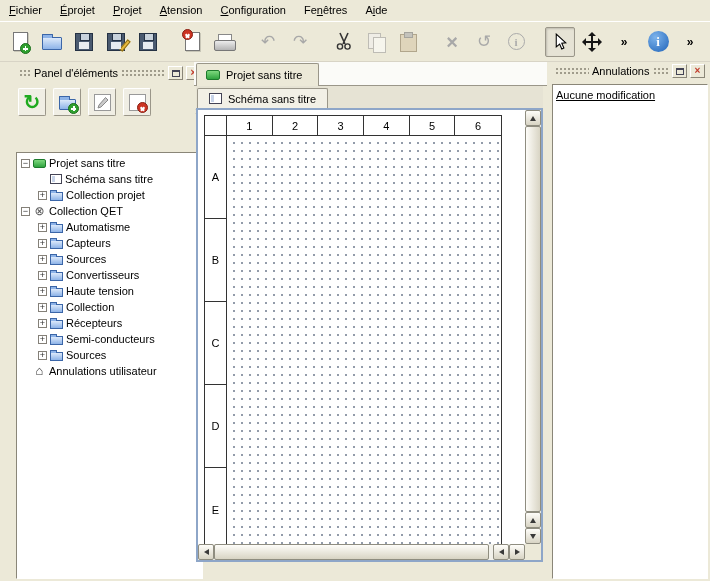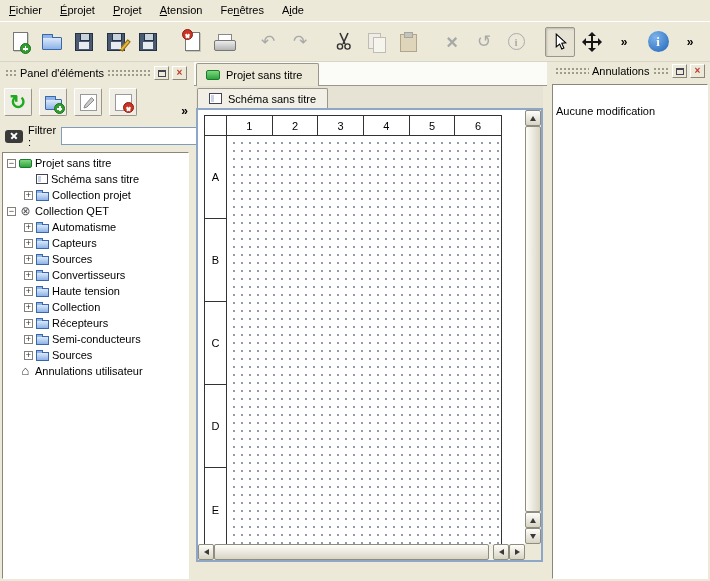--- a/index.html
+++ b/index.html
@@ -74,21 +74,21 @@
   .grip { flex:1 1 auto; height:8px;
     background-image:radial-gradient(#a09c8c 1px, transparent 1.3px); background-size:4px 4px; }
   .grip.fixed { flex:0 0 12px; }
   .dock-btn { width:15px; height:14px; flex:0 0 auto; background:#ece9d8;
     border:1px solid; border-color:#fff #8a8678 #8a8678 #fff;
     display:flex; align-items:center; justify-content:center; }
   .float-glyph { width:8px; height:7px; border:1px solid #445; border-top:2px solid #445; }
   .close-glyph { color:#c03a2a; font-weight:bold; font-size:10px; line-height:1; }
 
   
-  #left-dock { position:absolute; left:0; top:62px; width:192px; bottom:0; background:#ece9d8; }
+  #left-dock { position:absolute; left:14px; top:62px; width:192px; bottom:0; background:#ece9d8; }
   #left-dock .dock-title { position:absolute; left:2px; right:2px; top:2px; }
   .lp-toolbar { position:absolute; left:4px; right:4px; top:24px; height:32px;
     display:flex; align-items:center; gap:7px; }
   .lbtn { width:28px; height:28px; border:1px solid; border-color:#fff #9a9689 #9a9689 #fff;
     background:#f0eee4; border-radius:2px; position:relative;
     display:flex; align-items:center; justify-content:center; }
   .refresh-glyph { color:#1faa1f; font-size:20px; font-weight:bold; line-height:1; }
   .pad { width:17px; height:17px; background:#fff; border:1px solid #999; position:relative; }
   .lp-ovf { margin-left:auto; font-weight:bold; font-size:12px; align-self:flex-end; }
 
@@ -165,30 +165,31 @@
   .tri-up    { border-left:3.5px solid transparent; border-right:3.5px solid transparent; border-bottom:5px solid #3a3a3a; }
   .tri-down  { border-left:3.5px solid transparent; border-right:3.5px solid transparent; border-top:5px solid #3a3a3a; }
   .tri-left  { border-top:3.5px solid transparent; border-bottom:3.5px solid transparent; border-right:5px solid #3a3a3a; }
   .tri-right { border-top:3.5px solid transparent; border-bottom:3.5px solid transparent; border-left:5px solid #3a3a3a; }
 
   
   #right-dock { position:absolute; left:551px; top:62px; right:1px; bottom:1px; background:#ece9d8; }
   #right-dock .dock-title { position:absolute; left:1px; right:1px; top:0; }
   .undo-list { position:absolute; left:1px; right:1px; top:22px; bottom:1px; background:#fff;
     border:1px solid; border-color:#8a8678 #fff #fff #8a8678; overflow:hidden; }
-  .undo-item { padding:20px 3px; }
+  .undo-item { padding:4px 3px;text-decoration:underline; }
 </style>
 </head>
 <body>
 
 <div id="menubar">
   <span class="menu-item"><span style="text-decoration: underline;">F</span><span>ichier</span></span>
   <span class="menu-item"><span style="text-decoration: underline;">É</span><span>projet</span></span>
   <span class="menu-item"><span style="text-decoration: underline;">P</span><span>rojet</span></span>
   <span class="menu-item"><span style="text-decoration: underline;">A</span><span>tension</span></span>
+  <span class="menu-item"><span style="text-decoration: underline;">C</span><span>onfiguration</span></span>
   <span class="menu-item"><span>Fe</span><span style="text-decoration: underline;">n</span><span>êtres</span></span>
   <span class="menu-item"><span>A</span><span style="text-decoration: underline;">i</span><span>de</span></span>
 </div>
 
 <div id="toolbar">
   <div class="tbtn">
     <span class="icon-page">
         <span class="badge-plus"></span>
       </span>
   </div>
@@ -296,25 +297,20 @@
         </svg>
       </span>
     </div>
     <div class="lbtn">
       <span class="pad"></span>
       <span class="badge-close" style="left:auto;right:2px;top:auto;bottom:2px"></span>
     </div>
     <span class="lp-ovf">»</span>
   </div>
 
-  <div class="lp-filter">
-    <span class="clear-btn"></span>
-    <span>Filtrer :</span>
-    <input class="filter-input" type="text" value="" style="">
-  </div>
 
   <div class="lp-tree">
     <div class="trow lvl0">
       <span class="exp">−</span>
       <span class="ti ti-project"></span>
       <span>Projet sans titre</span>
     </div>
     <div class="trow lvl1 noexp">
       <span class="exp"></span>
       <span class="ti ti-schema"></span>

